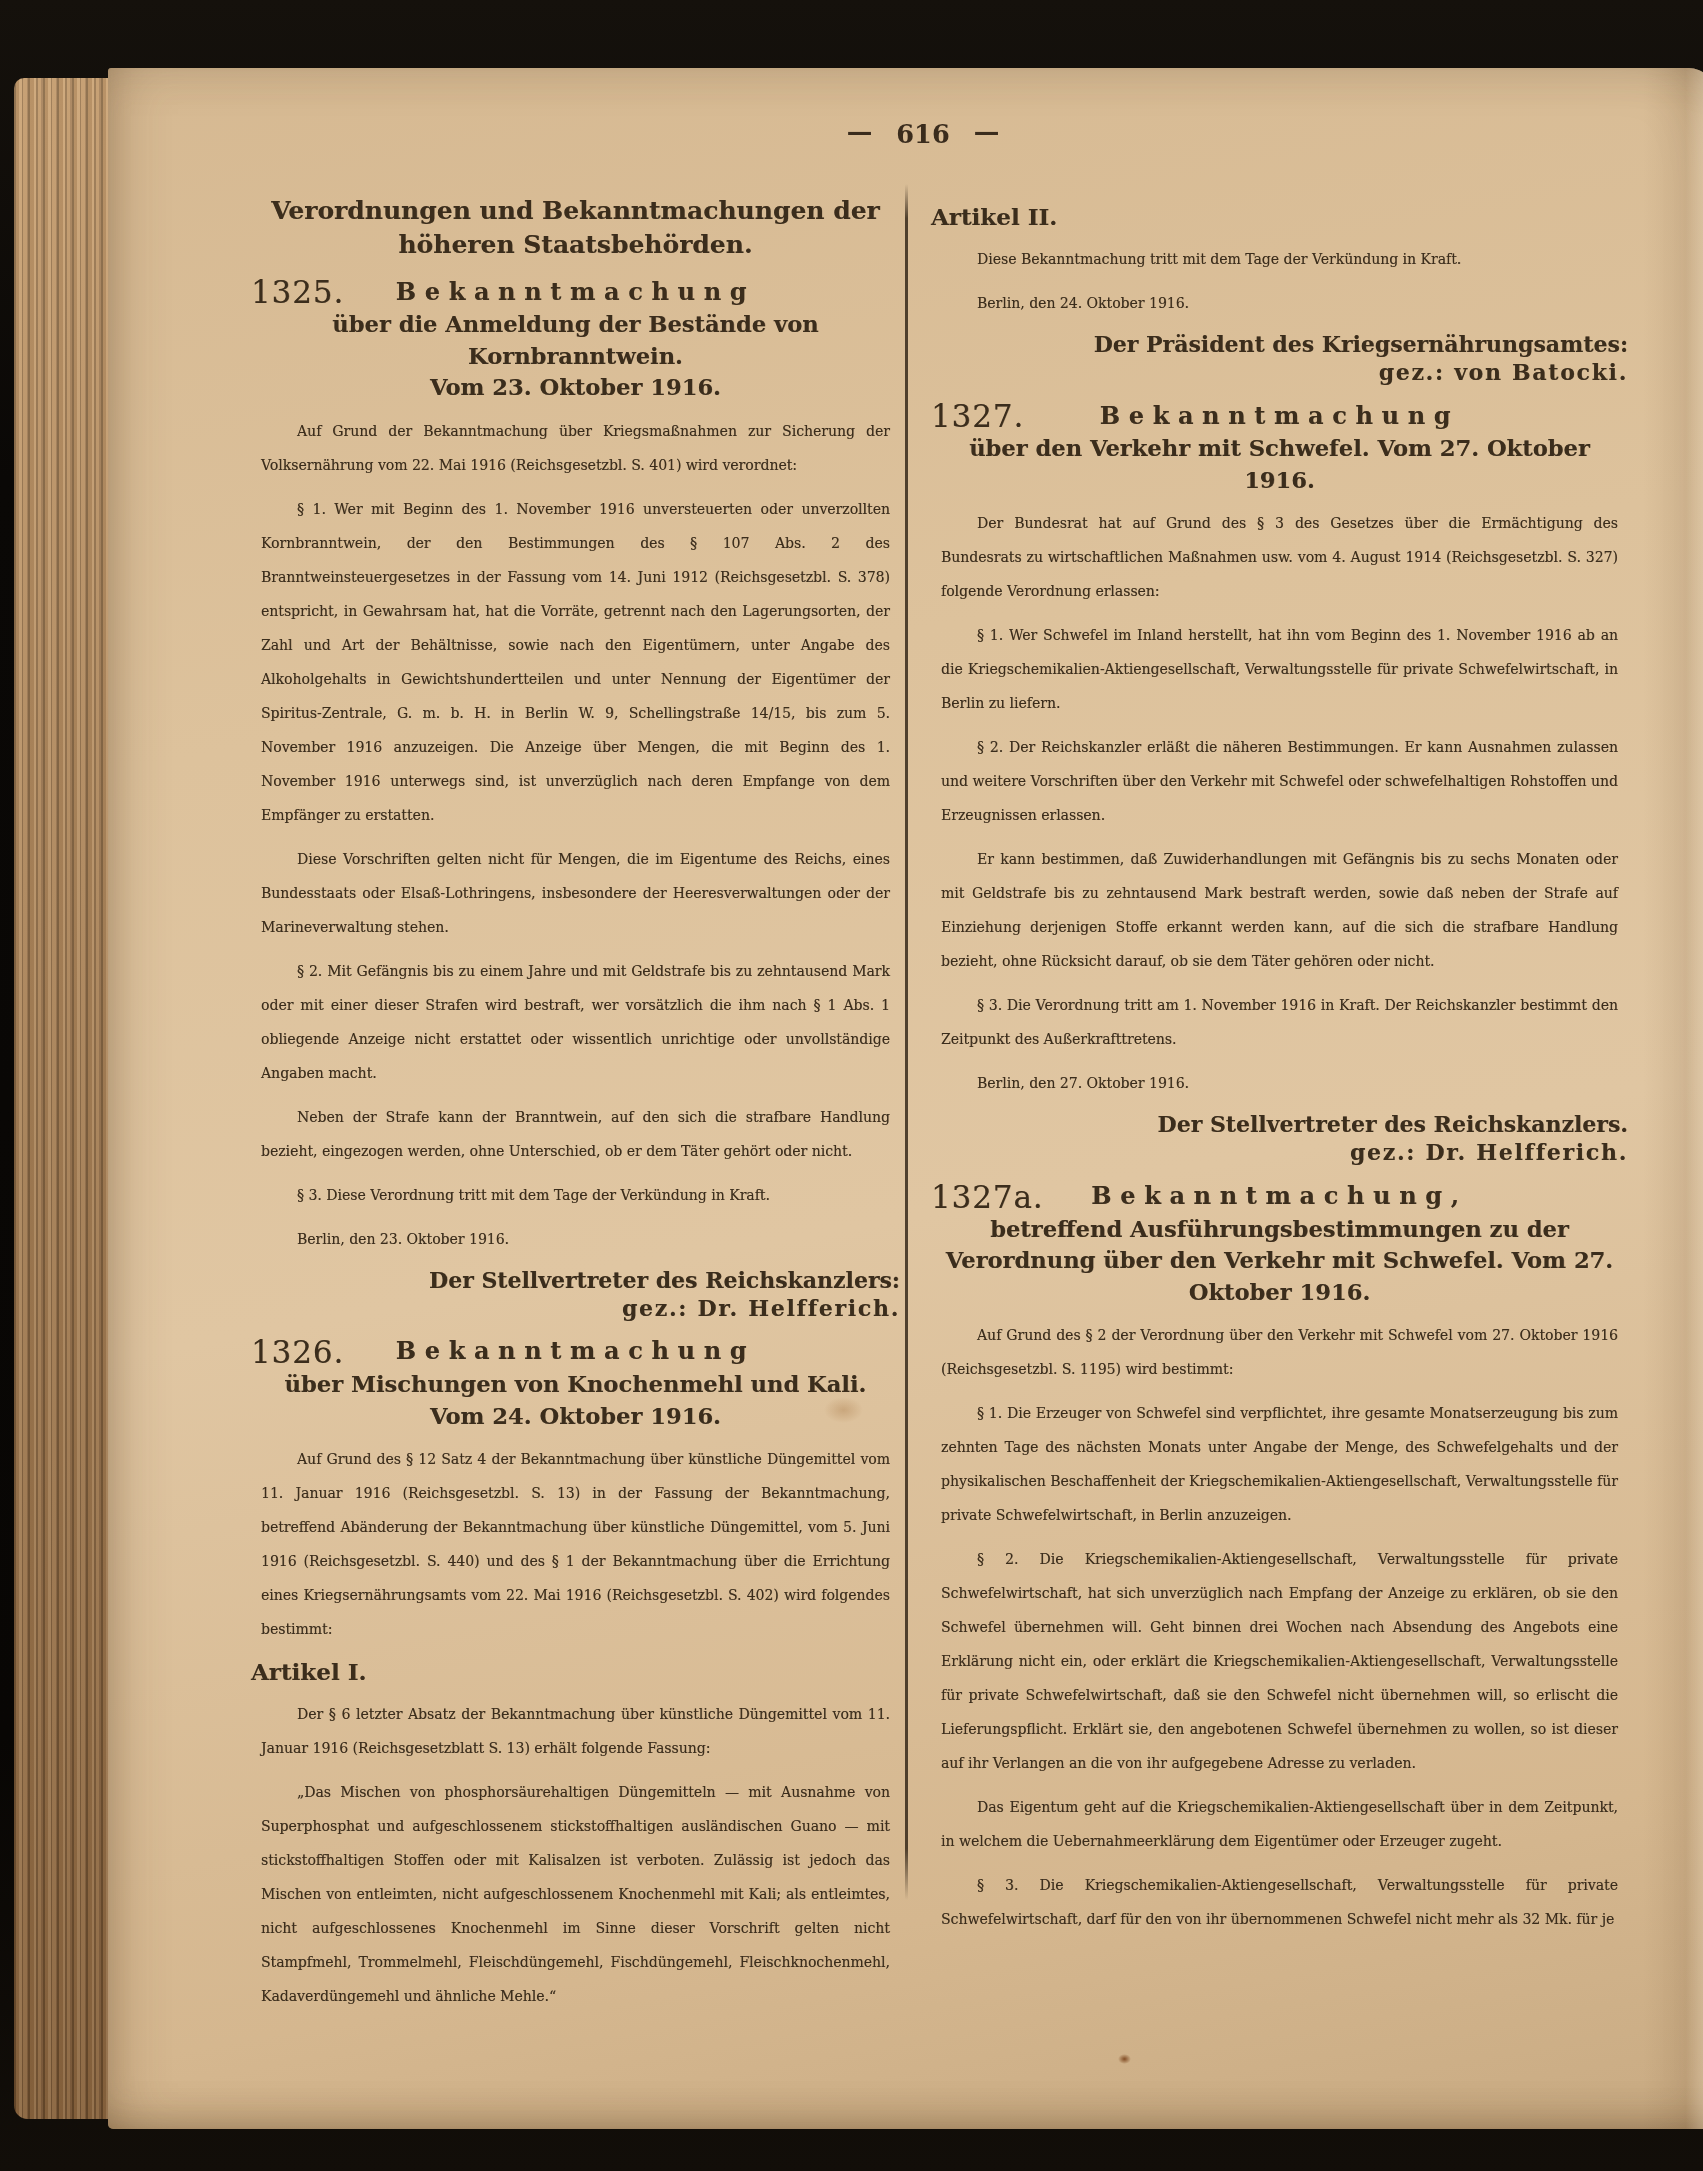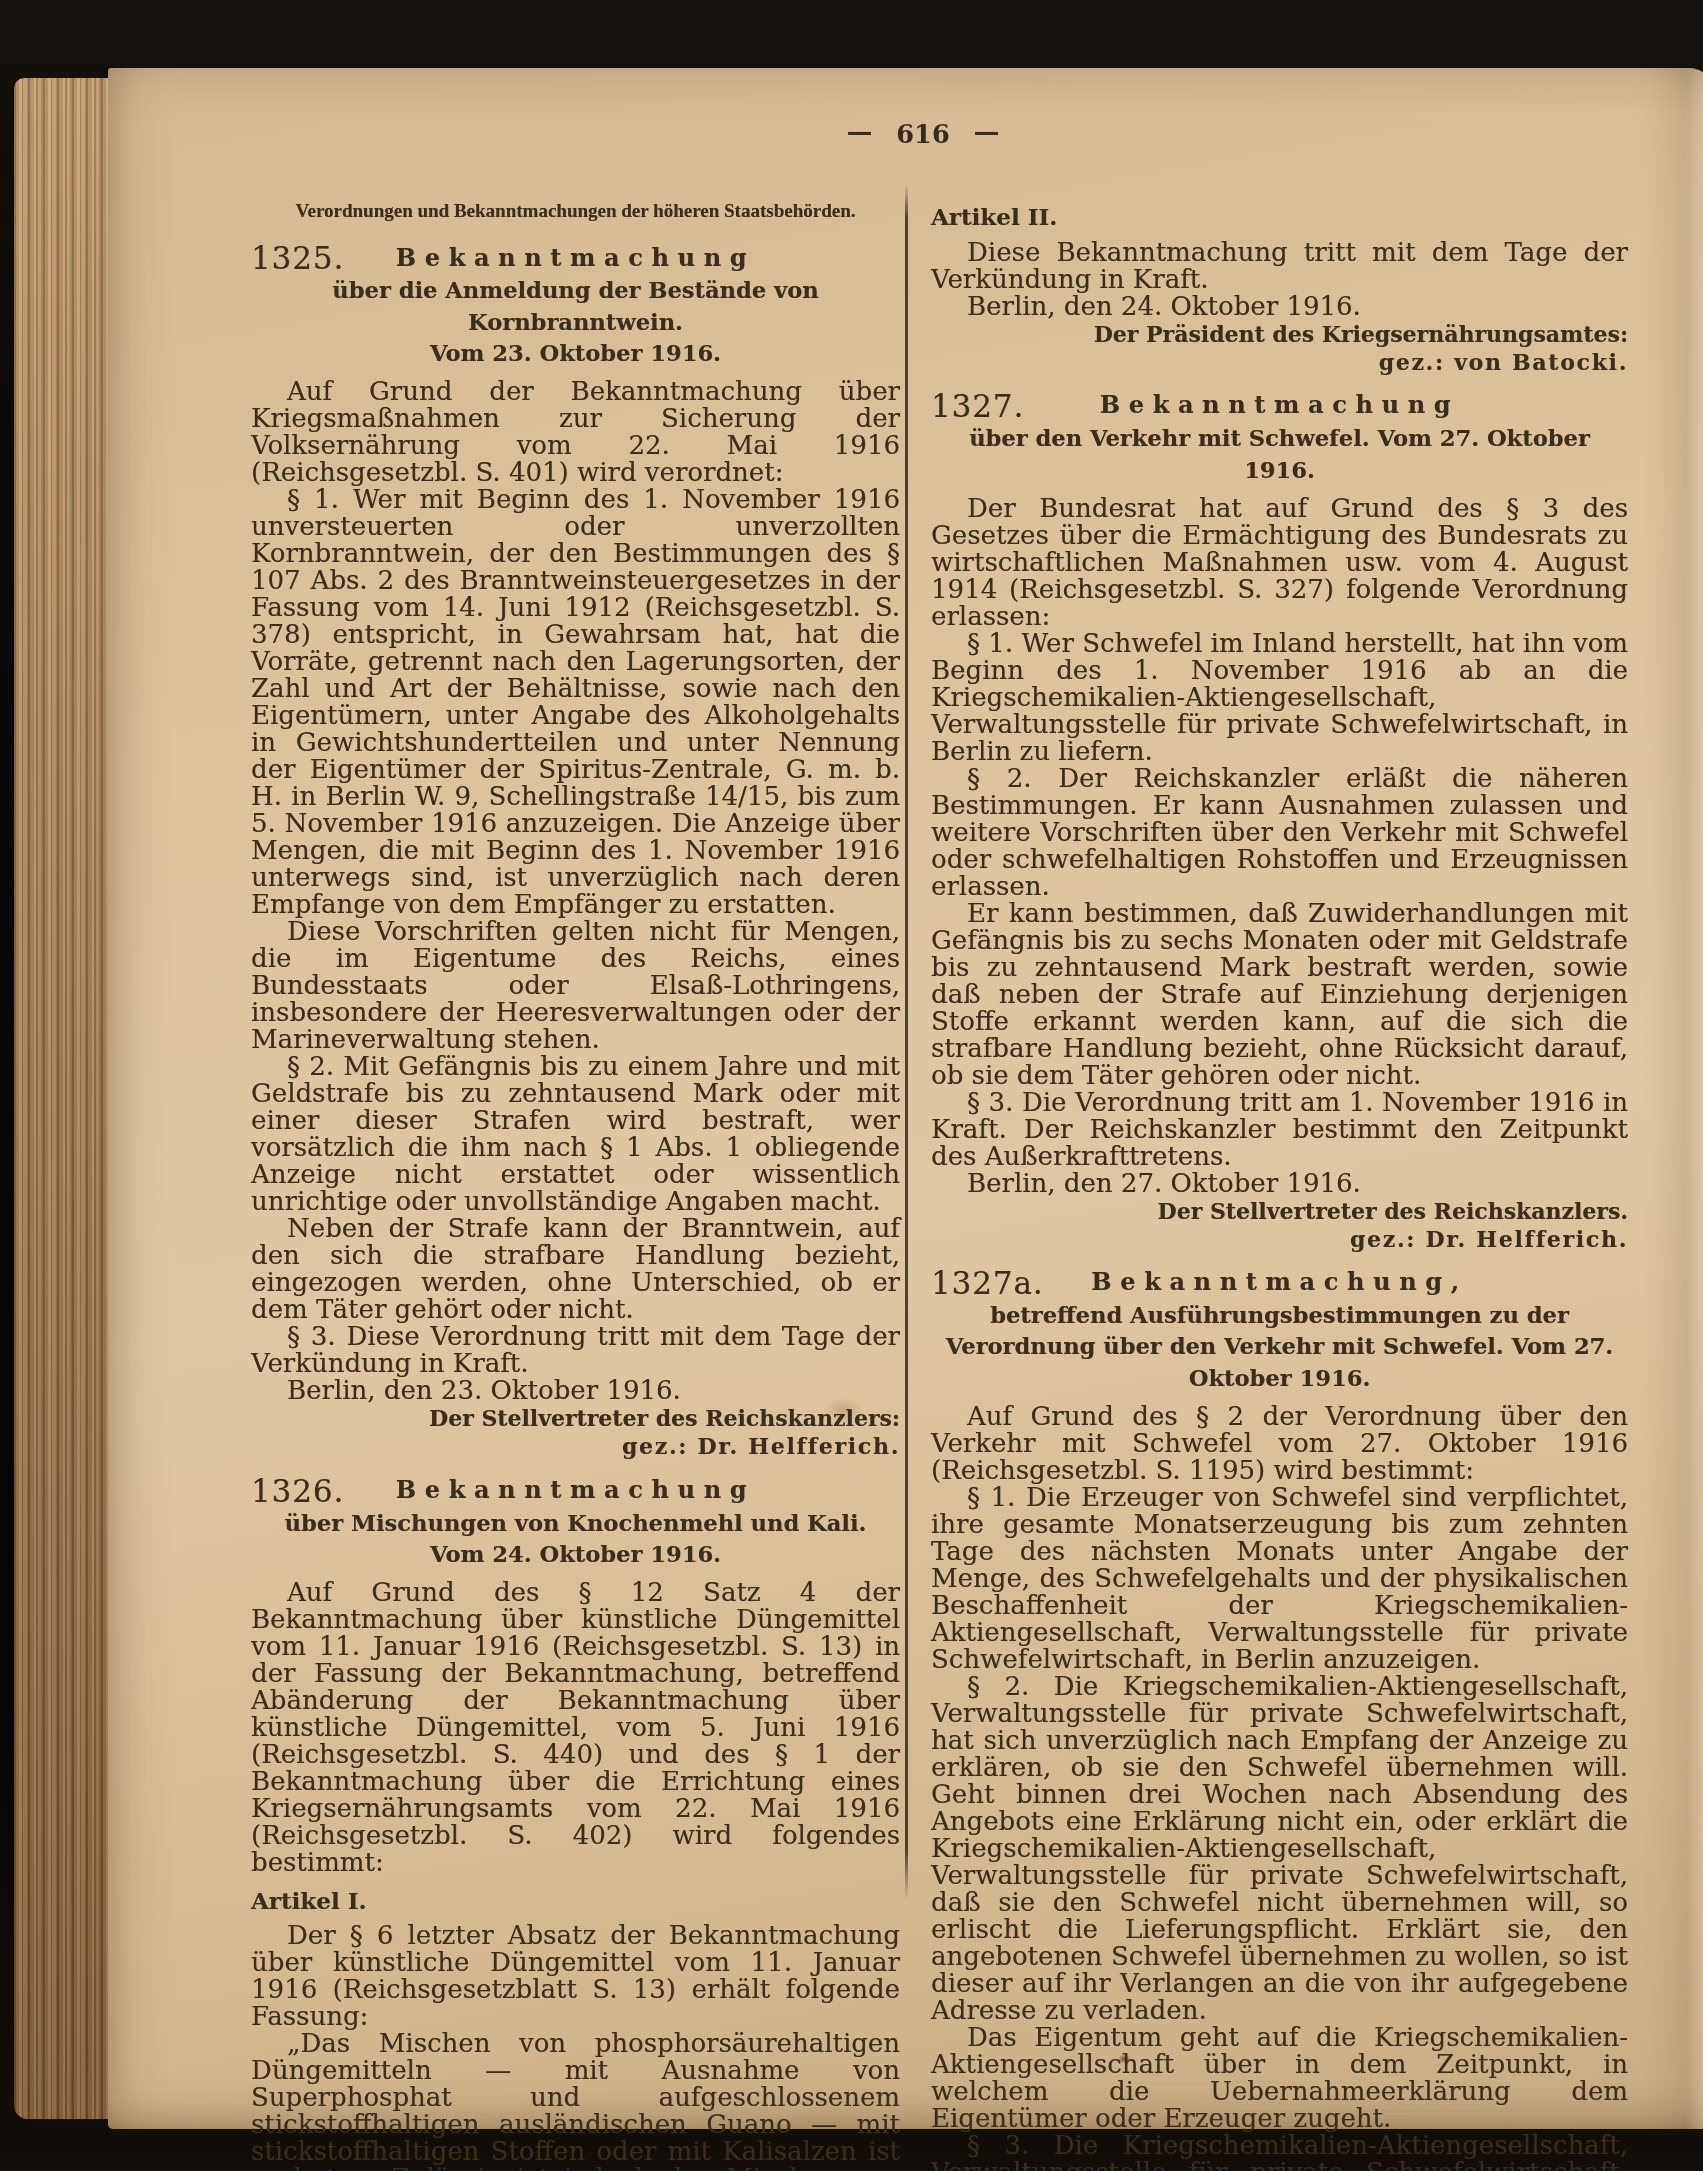--- a/index.html
+++ b/index.html
@@ -33,27 +33,27 @@
         font-size:25.6px;font-weight:700;color:#3a2c1d;}
   .pagehead .dash{display:inline-block;margin:0 24px;transform:translateY(-2.6px);}
 
   .divider{position:absolute;left:797px;top:116px;width:2.6px;height:1716px;
         background:linear-gradient(180deg,rgba(40,28,15,0) 0%,rgba(40,28,15,0.78) 2%,rgba(40,28,15,0.78) 97%,rgba(40,28,15,0) 100%);}
 
   .col{position:absolute;color:#3b2d1c;text-shadow:0.3px 0.3px 0.5px rgba(59,45,28,0.45);}
   .col-left{left:143px;top:126px;width:649px;}
   .col-right{left:823px;top:133px;width:697px;}
 
-  .masthead{font-weight:700;text-align:center;font-size:19px;line-height:34px;margin:0 0 13.6px 0;font-family:Liberation Serif, serif;}
+  .masthead{font-weight:700;text-align:center;font-size:25px;line-height:34px;margin:0 0 13.6px 0;}
   .sec-head{position:relative;text-align:center;font-size:24px;line-height:32px;margin:13.6px 0 1.7px 0;}
   .sec-num{position:absolute;left:0;top:0.9px;font-weight:400;font-size:31px;letter-spacing:0.9px;}
   .sec-title{font-weight:700;letter-spacing:0.36em;text-align:center;}
   .sec-sub{font-weight:700;text-align:center;font-size:22.6px;line-height:31.5px;margin:0;}
   .sec-date{font-weight:700;text-align:center;font-size:22.6px;line-height:31.5px;margin:0 0 8.5px 0;}
-  .body{font-size:26px;line-height:27px;text-align:justify;margin:0;text-indent:36px;}
+  .body{font-size:14px;line-height:34px;text-align:justify;margin:10px;text-indent:36px;}
   .artikel{font-weight:600;font-size:23px;line-height:31px;margin:8.5px 0 6.8px 0;}
   .sig{font-size:22px;line-height:28px;text-align:right;padding-left:11%;margin:0;font-weight:bold;}
   .sig-name{padding-left:24%;letter-spacing:1.7px;}
 </style>
 </head>
 <body>
 
 <div class="scan">
   <div class="leaf-edges"></div>
 

